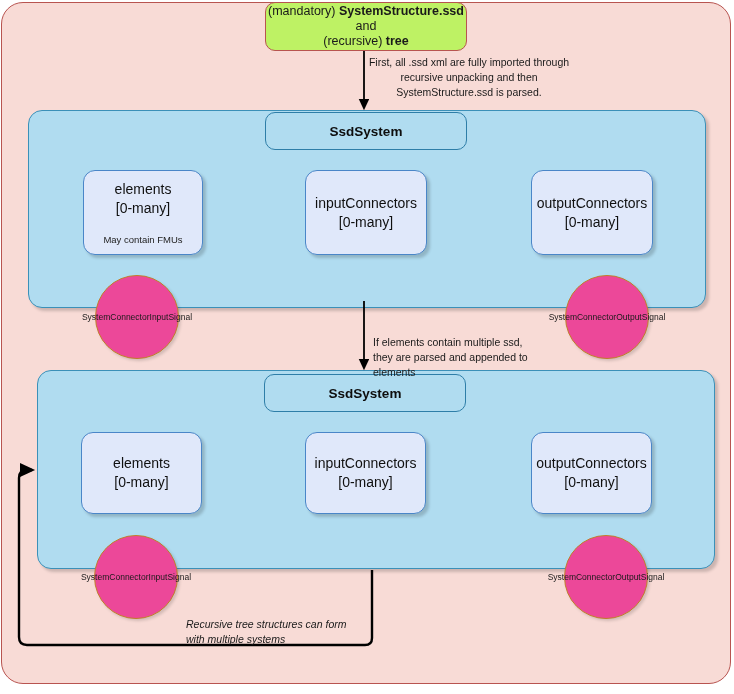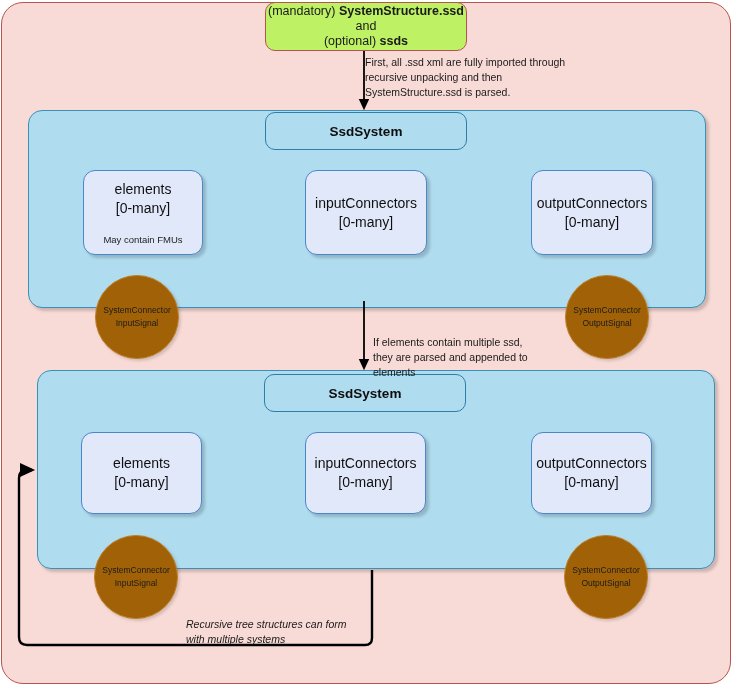--- a/index.html
+++ b/index.html
@@ -113,25 +113,25 @@
   #p2-elements   { left: 81px;  top: 432px; width: 121px; height: 82px; }
   #p2-inputs     { left: 305px; top: 432px; width: 121px; height: 82px; }
   #p2-outputs    { left: 531px; top: 432px; width: 121px; height: 82px; }
 
   
   .conn-circle {
     position: absolute;
     width: 84px;
     height: 84px;
     border-radius: 50%;
-    background: #a16207;
+    background: #ec4899;
     border: 1.5px solid #c07f28;
     box-sizing: border-box;
     display: flex;
-    flex-direction: column;
+    flex-direction: row;
     align-items: center;
     justify-content: center;
     font-size: 8.5px;
     line-height: 13px;
     color: #1a1a1a;
     text-align: center;
     box-shadow: 2px 2px 3px rgba(0,0,0,0.15);
   }
   #c1-in  { left: 95px;  top: 275px; }
   #c1-out { left: 565px; top: 275px; }
@@ -147,35 +147,35 @@
   }
 
   
   .annot {
     position: absolute;
     font-size: 10.5px;
     line-height: 15px;
     color: #1a1a1a;
     white-space: pre-line;
   }
-  #annot-top   { left: 365px; top: 55px;  width: 230px; }
+  #annot-top   { left: 354px; top: 55px;  width: 230px; text-align: center; }
   #annot-mid   { left: 373px; top: 335px; width: 200px; }
   #annot-bot   { left: 186px; top: 617px; width: 220px; font-style: italic; }
 </style>
 </head>
 <body>
 
 <div id="canvas">
 
   <div class="outer-container"></div>
 
   <div class="top-node">
     <div class="ln"><span>(mandatory) </span><b>SystemStructure.ssd</b></div>
     <div class="ln">and</div>
-    <div class="ln"><span>(optional) </span><b>ssds</b></div>
+    <div class="ln"><span>(recursive) </span><b>tree</b></div>
   </div>
 
   <div class="sys-container" id="sys1"></div>
   <div class="sys-title" id="sys1-title">SsdSystem</div>
 
   <div class="prop-box" id="p1-elements">
     <div>elements</div>
     <div>[0-many]</div>
     <div class="sub">May contain FMUs</div>
   </div>

